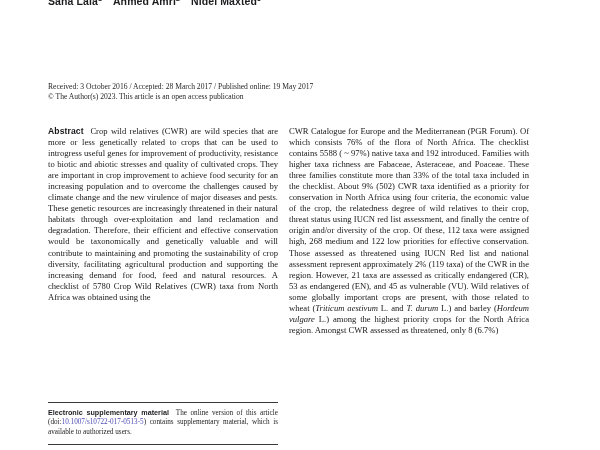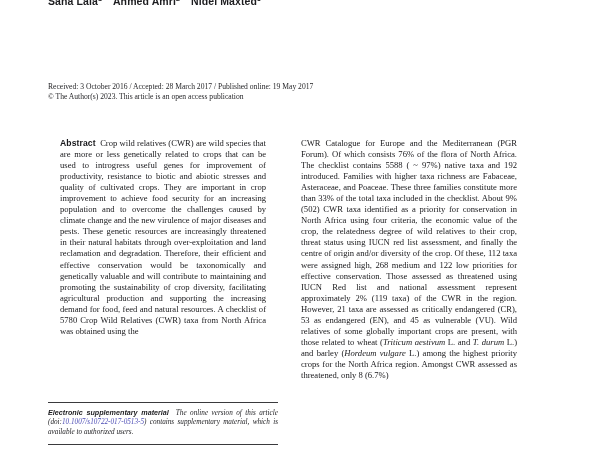--- a/index.html
+++ b/index.html
@@ -66,21 +66,21 @@
     line-height: 11.05px;
     text-align: justify;
     text-justify: inter-word;
     color: #18181b;
     -webkit-hyphens: none;
     hyphens: none;
   }
   .col-left  { left: 48px;  width: 230px; }
   .col-right { left: 289px; width: 240px; }
 
-  .col p { margin: 12px; }
+  .col p { margin: 0; }
   .abstract-label {
     font-family: "Liberation Sans", "DejaVu Sans", sans-serif;
     font-weight: bold;
     font-size: 8.6px;
     letter-spacing: 0.1px;
   }
   .it { font-style: italic; }
 
   
   .footnote-rule {
@@ -93,21 +93,20 @@
   }
   .footnote {
     position: absolute;
     left: 48px;
     top: 408px;
     width: 230px;
     font-size: 7.2px;
     line-height: 9.3px;
     text-align: justify;
     color: #1d1d20;
-    font-style: italic;
   }
   .footnote .fn-title {
     font-family: "Liberation Sans", "DejaVu Sans", sans-serif;
     font-weight: bold;
     font-size: 7.2px;
   }
   .footnote a,
   .footnote .doi {
     color: #4a4ab4;
     text-decoration: none;

